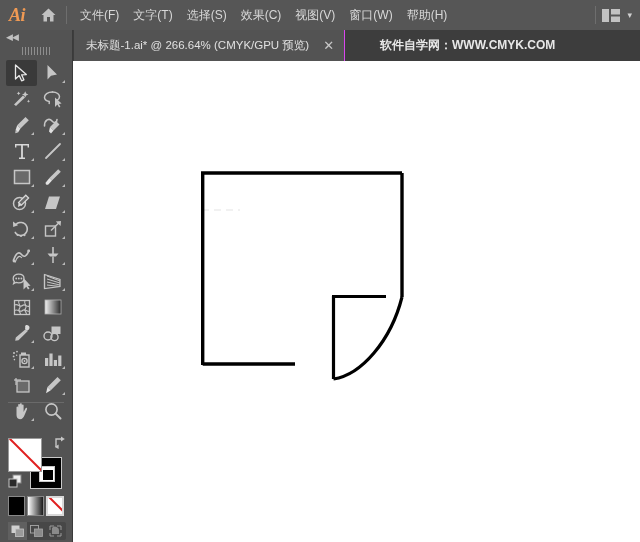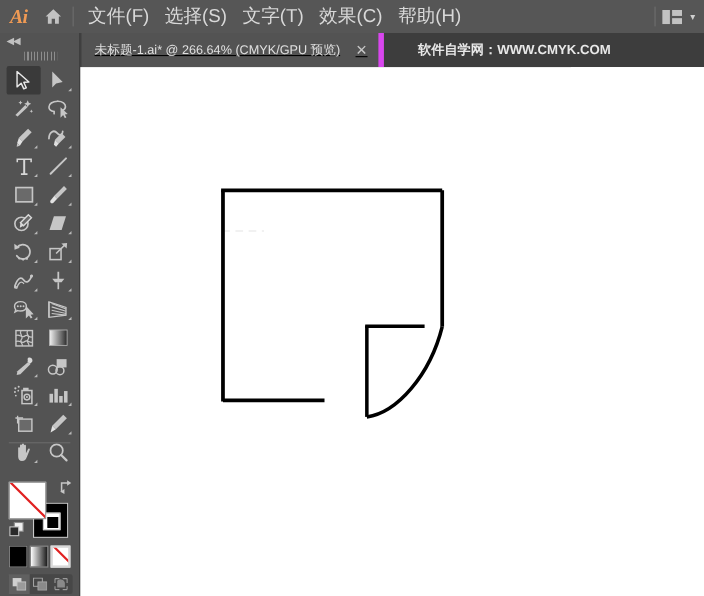--- a/index.html
+++ b/index.html
@@ -44,21 +44,21 @@
     width: 28px; height: 30px;
     display: flex; align-items: center; justify-content: center;
   }
   .menu-sep {
     width: 1px; height: 18px;
     background: #6e6e6e;
     margin: 0 6px 0 4px;
   }
   .menu-item {
     color: #d8d8d8;
-    font-size: 17px;
+    font-size: 12px;
     padding: 0 7px;
     height: 30px;
     line-height: 30px;
     white-space: nowrap;
     cursor: default;
   }
   .menu-right {
     margin-left: auto;
     display: flex;
     align-items: center;
@@ -91,22 +91,21 @@
   }
   .doc-tab {
     position: absolute;
     left: 74px; top: 0;
     height: 31px;
     background: #535353;
     display: flex;
     align-items: center;
     padding: 0 10px 0 12px;
     box-sizing: border-box;
-    border-right: 5px solid #d946ef;
-    text-decoration: underline;
+    border-right: 1px solid #d946ef;
   }
   .doc-tab-title {
     color: #e0e0e0;
     font-size: 11.5px;
     white-space: nowrap;
   }
   .tab-close {
     color: #c8c8c8;
     font-size: 13px;
     margin-left: 14px;
@@ -305,23 +304,25 @@
   <div class="menubar">
     <div class="ai-logo">Ai</div>
     <div class="home-btn">
       <svg width="17" height="16" viewBox="0 0 17 16" aria-hidden="true">
         <path d="M8.5 1.5 L15.5 8 L13.5 8 L13.5 14.5 L10 14.5 L10 10 L7 10 L7 14.5 L3.5 14.5 L3.5 8 L1.5 8 Z" fill="#c2c2c2"></path>
       </svg>
     </div>
     <div class="menu-sep"></div>
 
     <div class="menu-item">文件(F)</div>
+    <div class="menu-item">文字(T)</div>
     <div class="menu-item">选择(S)</div>
-    <div class="menu-item">文字(T)</div>
     <div class="menu-item">效果(C)</div>
+    <div class="menu-item">视图(V)</div>
+    <div class="menu-item">窗口(W)</div>
     <div class="menu-item">帮助(H)</div>
 
     <div class="menu-right">
       <div class="menu-sep"></div>
       <div class="ws-icon">
         <svg width="18" height="13" viewBox="0 0 18 13" aria-hidden="true">
           <rect x="0" y="0" width="7" height="13" fill="#c2c2c2"></rect>
           <rect x="9" y="0" width="9" height="5.5" fill="#c2c2c2"></rect>
           <rect x="9" y="7.5" width="9" height="5.5" fill="#c2c2c2"></rect>
         </svg>

